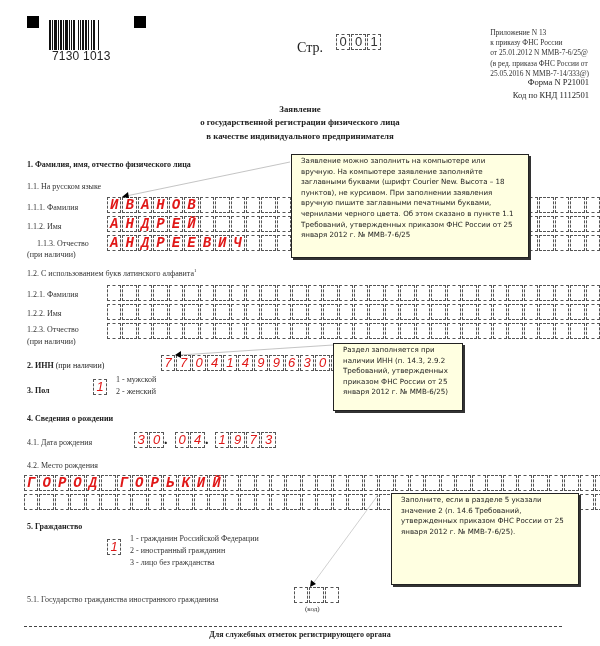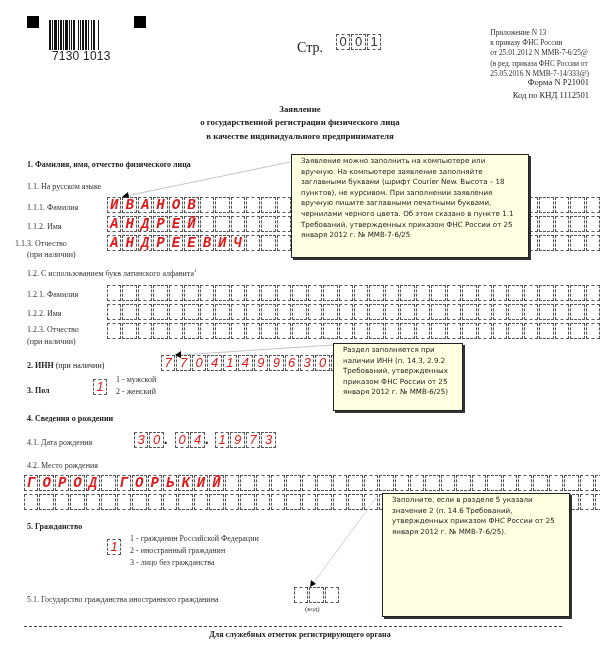--- a/index.html
+++ b/index.html
@@ -93,21 +93,21 @@
 <div class="title">
   <div>Заявление</div>
   <div>о государственной регистрации физического лица</div>
   <div>в качестве индивидуального предпринимателя</div>
 </div>
 
 <div class="lbl b" style="left:27px;top:160px">1. Фамилия, имя, отчество физического лица</div>
 <div class="lbl" style="left:27px;top:182px">1.1. На русском языке</div>
 <div class="lbl" style="left:27px;top:203px">1.1.1. Фамилия</div>
 <div class="lbl" style="left:27px;top:222px">1.1.2. Имя</div>
-<div class="lbl" style="left:15px;top:239px">1.1.3. Отчество</div>
+<div class="lbl" style="left:37px;top:239px">1.1.3. Отчество</div>
 <div class="lbl" style="left:27px;top:250px">(при наличии)</div>
 <div class="grid" id="g-sur-ru" style="left:107px;top:197px">
     <div class="cell">И</div>
     <div class="cell">В</div>
     <div class="cell">А</div>
     <div class="cell">Н</div>
     <div class="cell">О</div>
     <div class="cell">В</div>
     <div class="cell"></div>
     <div class="cell"></div>
@@ -460,16 +460,16 @@
   <line x1="290" y1="162" x2="126" y2="196" stroke="#aaa" stroke-width="0.7"></line>
   <polygon points="122,197 128,192 129,198" fill="#000"></polygon>
   <line x1="333" y1="345" x2="180" y2="355" stroke="#aaa" stroke-width="0.7"></line>
   <polygon points="175,355 181,351 181,358" fill="#000"></polygon>
   <line x1="378" y1="495" x2="312" y2="585" stroke="#bbb" stroke-width="0.7"></line>
   <polygon points="310,587 311,580 316,584" fill="#000"></polygon>
 </svg>
 
 <div class="tip" style="left:291px;top:154px;width:238px;height:104px">Заявление можно заполнить на компьютере или вручную. На компьютере заявление заполняйте заглавными буквами (шрифт Courier New. Высота – 18 пунктов), не курсивом. При заполнении заявления вручную пишите заглавными печатными буквами, чернилами черного цвета. Об этом сказано в пункте 1.1 Требований, утвержденных приказом ФНС России от 25 января 2012 г. № ММВ-7-6/25</div>
 <div class="tip" style="left:333px;top:343px;width:130px;height:68px">Раздел  заполняется при наличии ИНН (п. 14.3, 2.9.2 Требований, утвержденных приказом ФНС России от 25 января 2012 г. № ММВ-6/25)</div>
-<div class="tip" style="left:382px;top:493px;width:188px;height:124px">
+<div class="tip" style="left:391px;top:493px;width:188px;height:92px">
   <div>Заполните, если в разделе 5 указали значение 2 (п. 14.6 Требований, утвержденных приказом ФНС России от 25 января 2012 г. № ММВ-7-6/25).</div>
   <div style="height:10px"></div>
 </div>
 
 </body></html>

